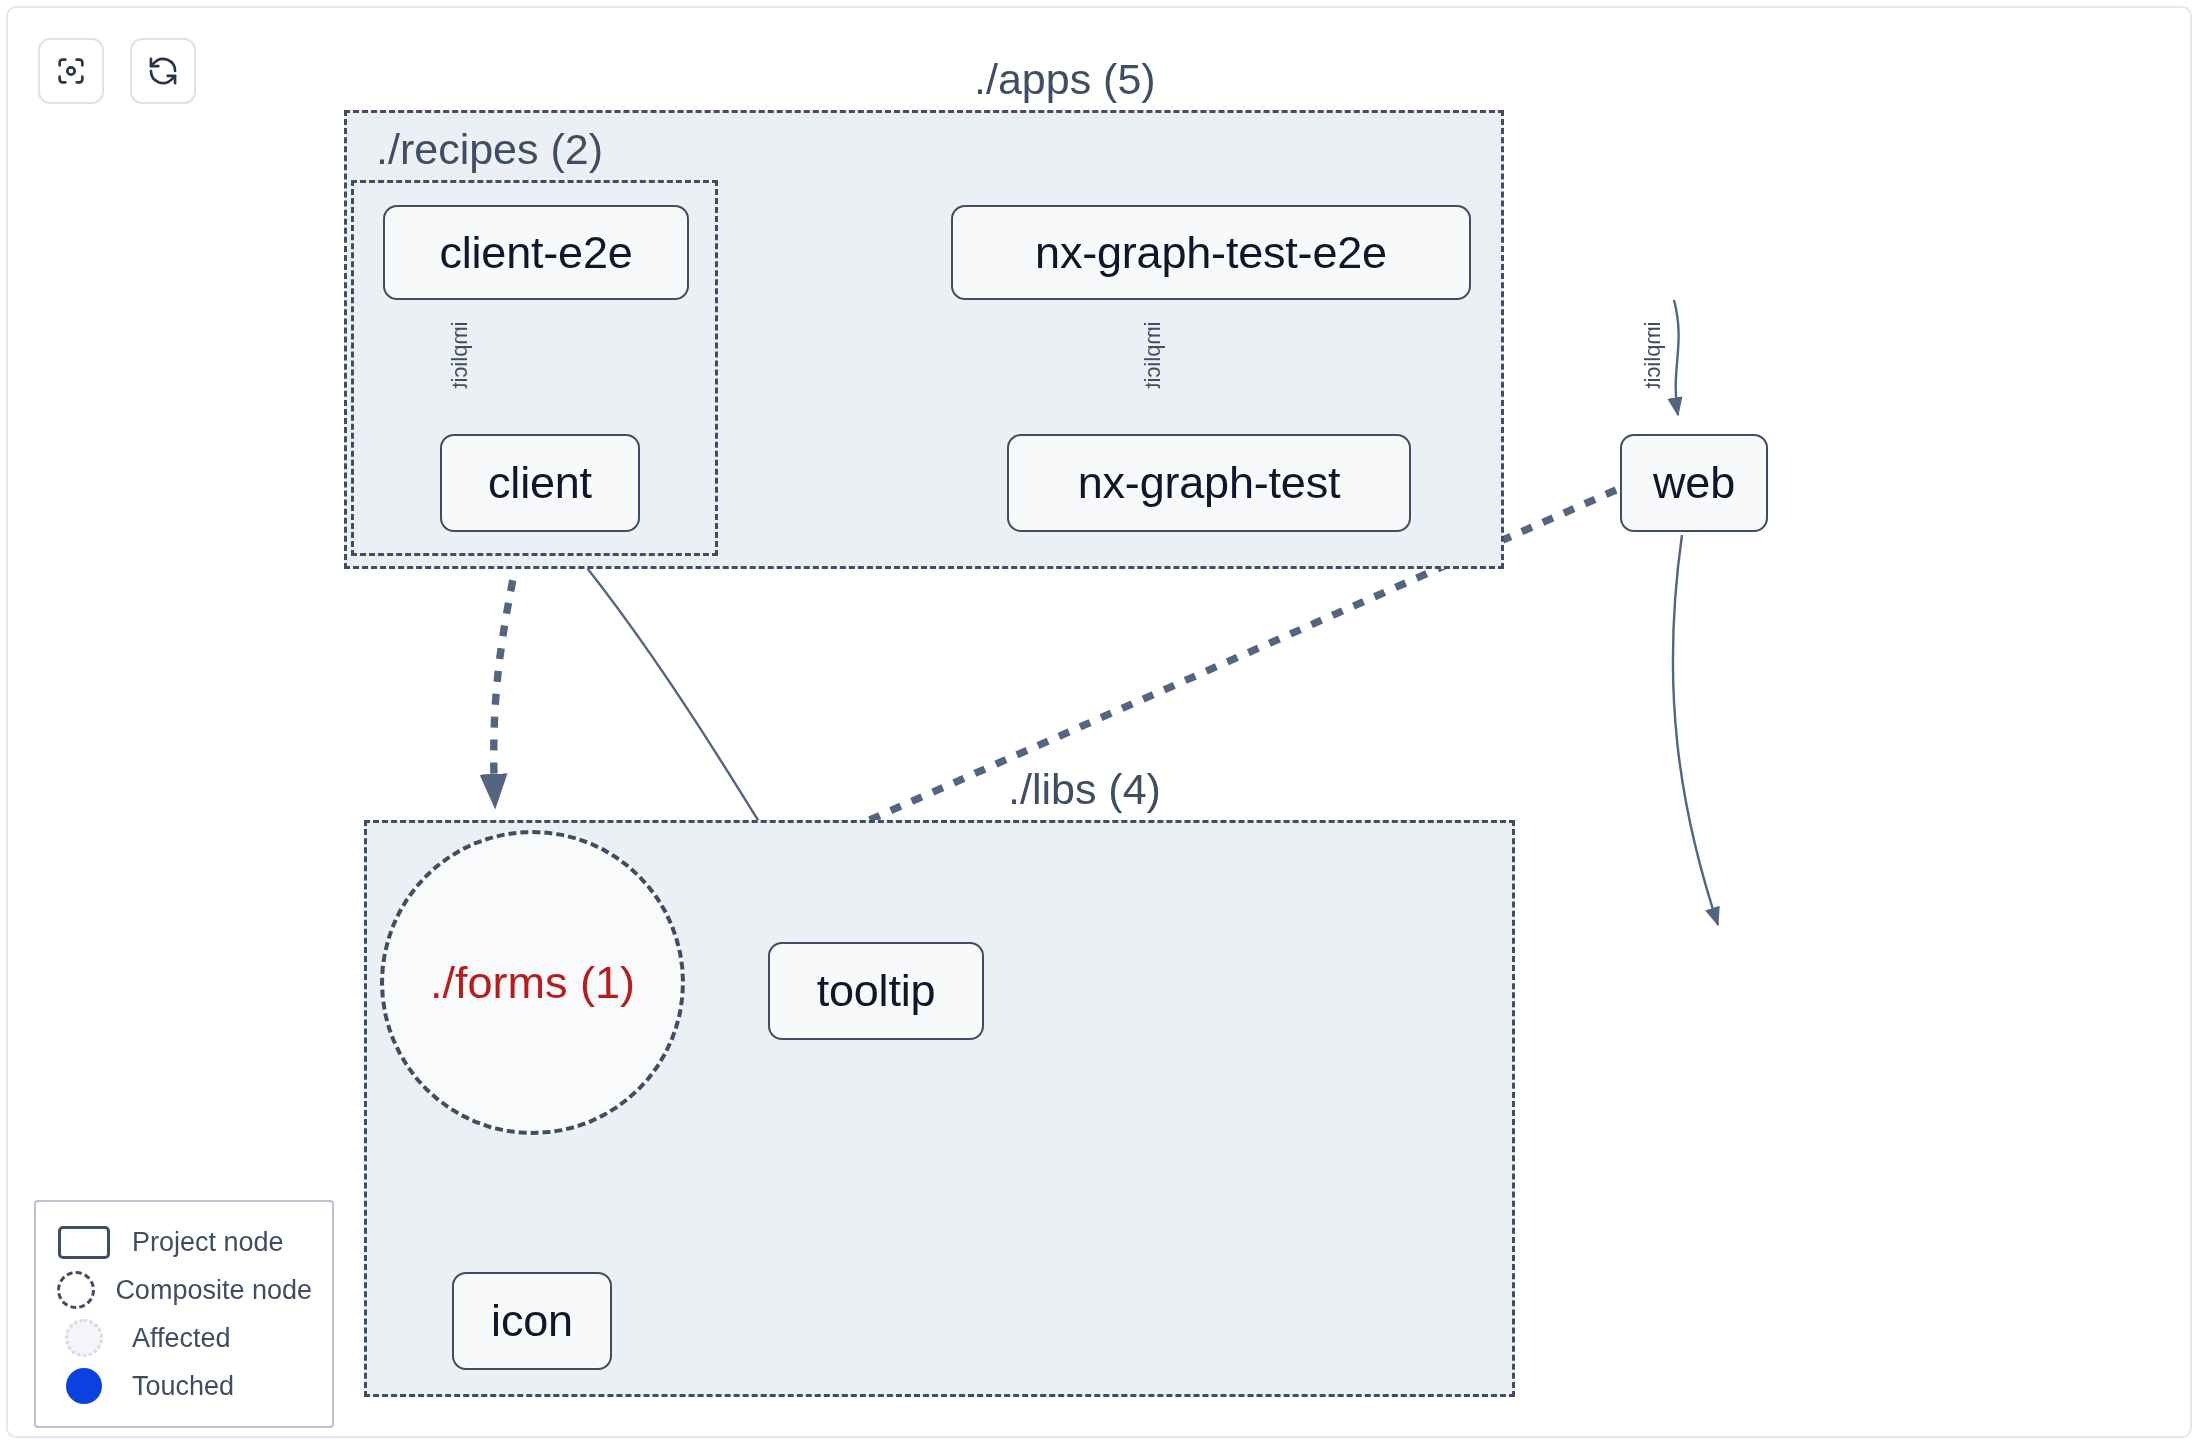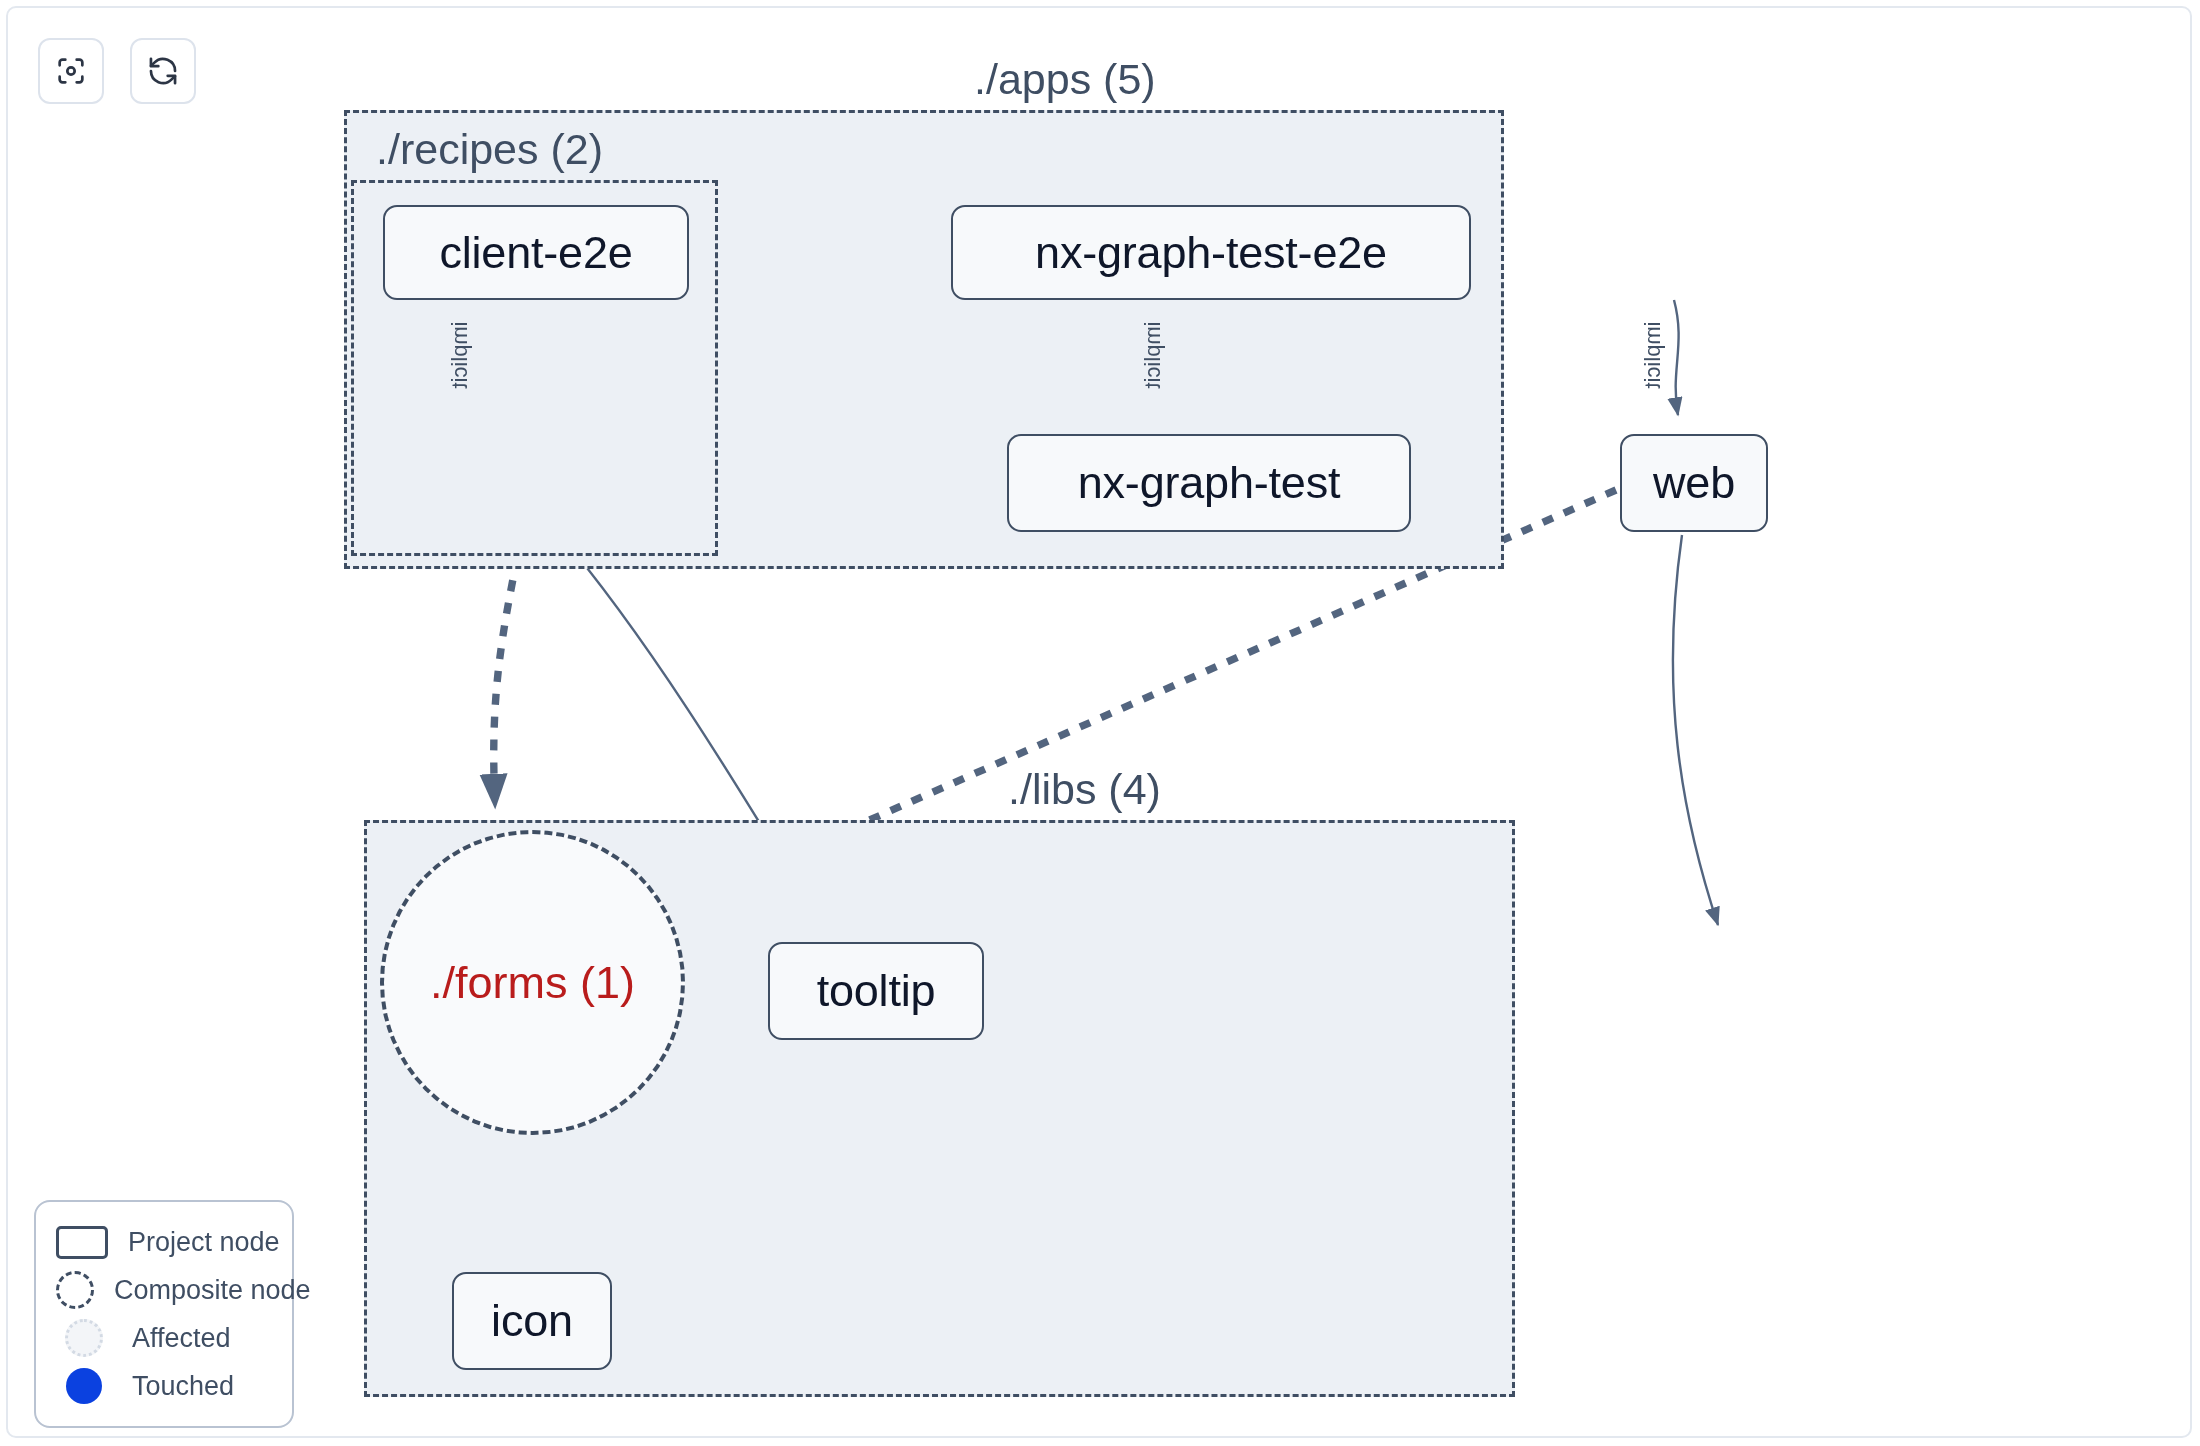--- a/index.html
+++ b/index.html
@@ -110,23 +110,23 @@
     font-size: 22px;
     white-space: nowrap;
     z-index: 22;
     transform-origin: center center;
   }
   
   .legend {
     position: absolute;
     left: 34px;
     top: 1200px;
-    width: 260px;
+    width: 300px;
     border: 2px solid #b9c3d2;
-    border-radius: 16px;
+    border-radius: 4px;
     background: #ffffff;
     padding: 16px 20px 16px 20px;
     box-sizing: border-box;
     z-index: 60;
   }
   .legend-row {
     display: flex;
     align-items: center;
     height: 48px;
     gap: 20px;
@@ -226,20 +226,23 @@
   </svg>
 
   <div class="group-label" style="left:974px; top:55px;">./apps (5)</div>
   <div class="group-label" style="left:376px; top:125px;">./recipes (2)</div>
   <div class="group-label" style="left:1008px; top:765px;">./libs (4)</div>
 
   <div class="node" style="left:383px; top:205px; width:306px; height:95px;">
     <span>client-e2e</span>
   </div>
 
+  <div class="node" style="left:440px; top:434px; width:200px; height:98px;">
+    <span>client</span>
+  </div>
 
   <div class="node" style="left:951px; top:205px; width:520px; height:95px;">
     <span>nx-graph-test-e2e</span>
   </div>
 
   <div class="node" style="left:1007px; top:434px; width:404px; height:98px;">
     <span>nx-graph-test</span>
   </div>
 
 

